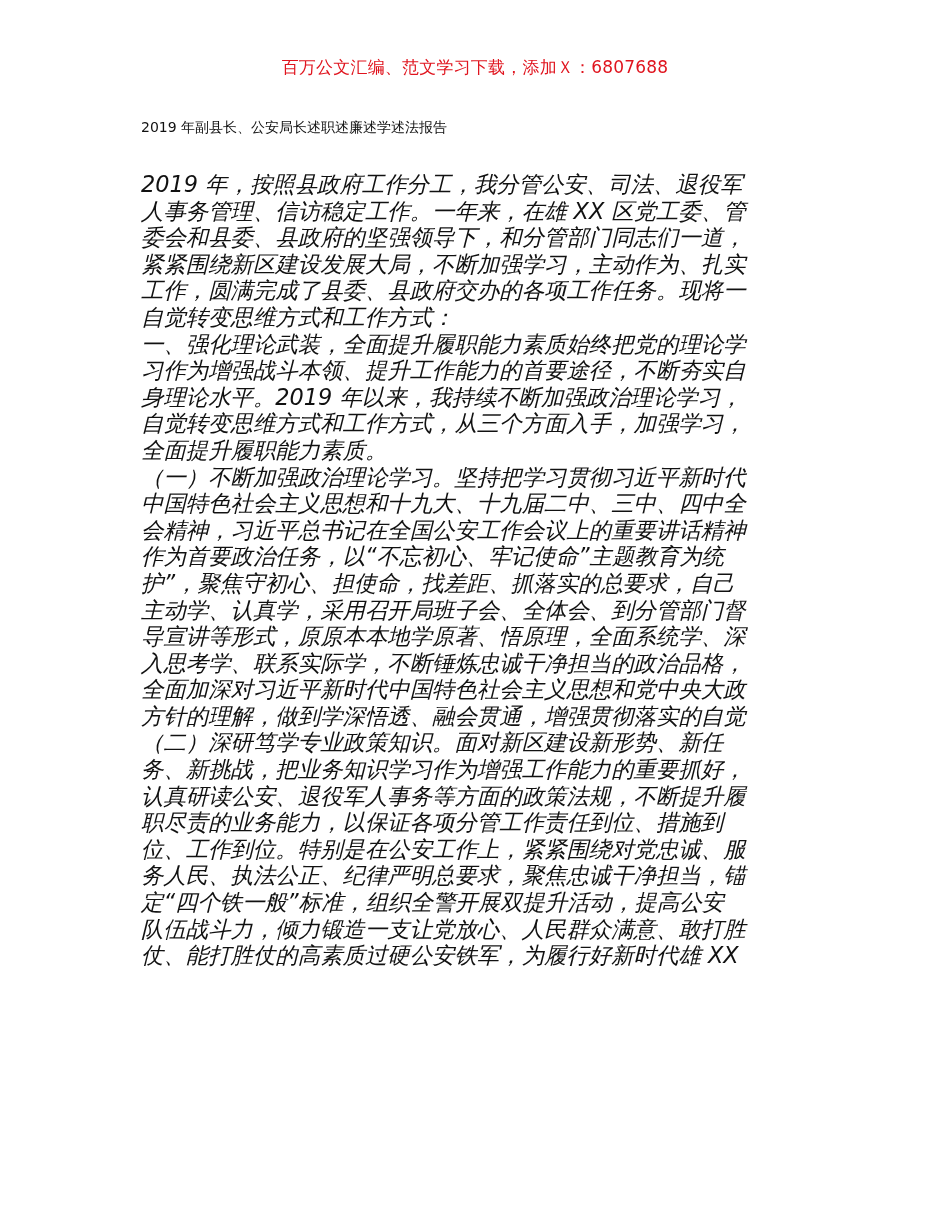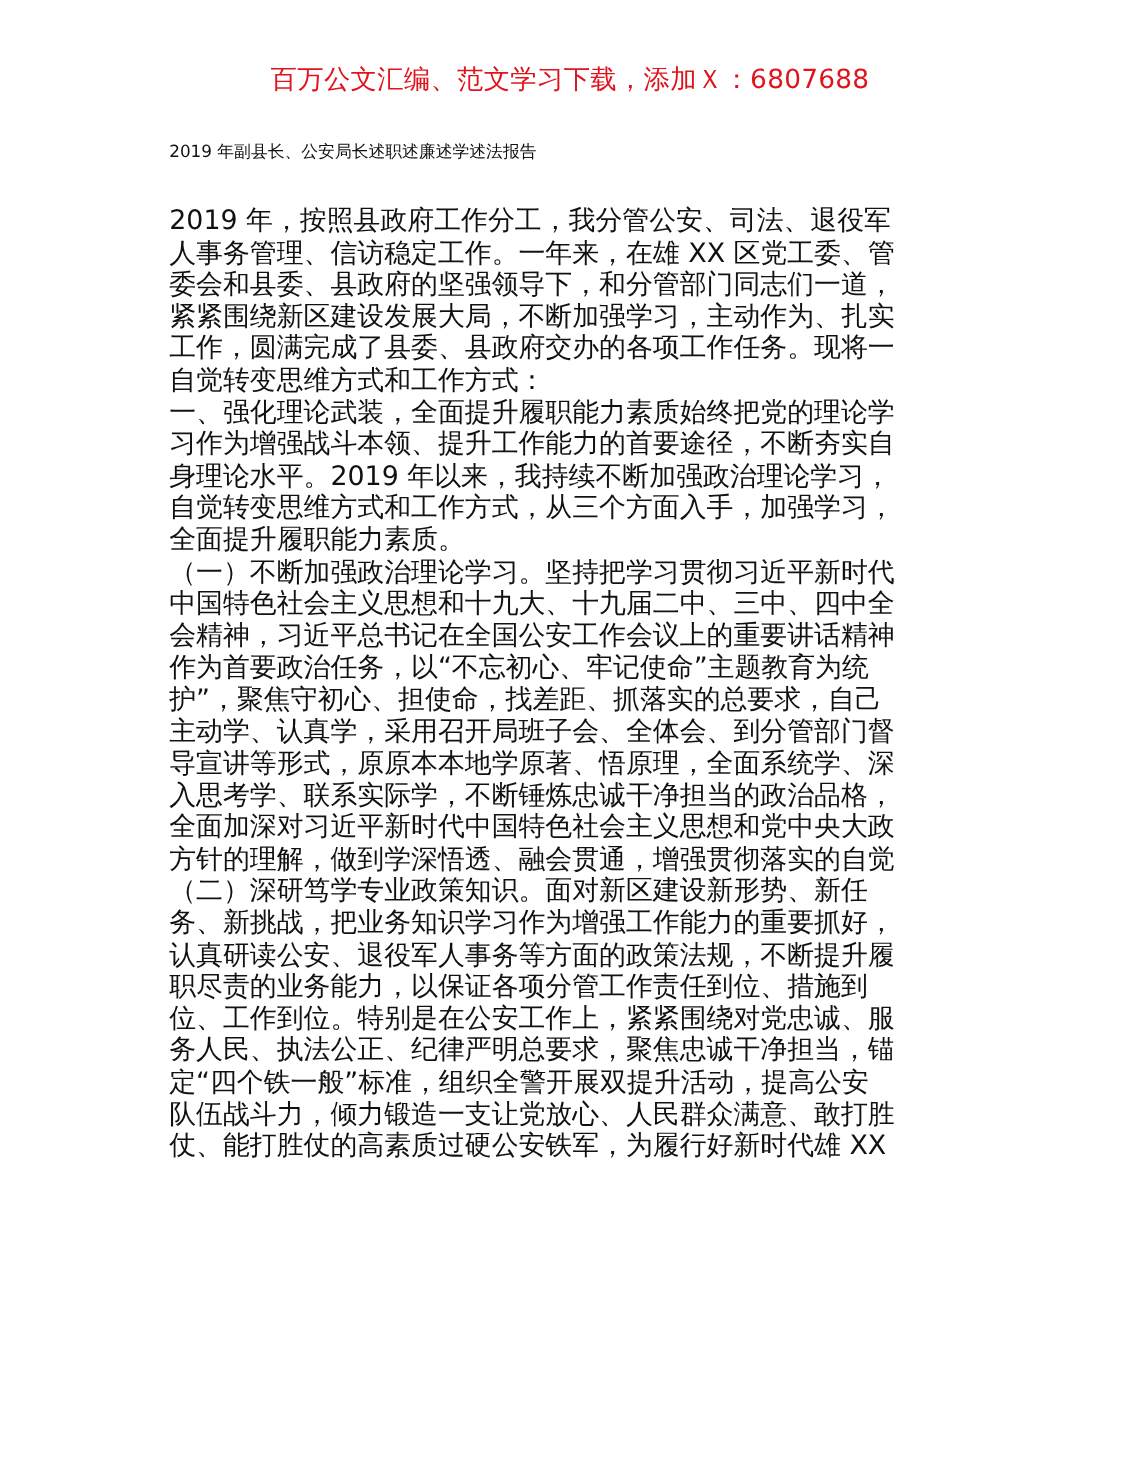--- a/index.html
+++ b/index.html
@@ -1,23 +1,23 @@
 <!DOCTYPE html>
 <html><head>
   <meta charset="utf-8">
   <style>
     html, body { margin: 0; padding: 0; background: #ffffff; }
     body { width: 950px; height: 1230px; position: relative; overflow: hidden;
            font-family: "DejaVu Sans", "Liberation Sans", sans-serif; color: #111111; }
     .watermark { position: absolute; top: 55px; left: 0; width: 950px; text-align: center;
-                 font-size: 22px; line-height: 24px; letter-spacing: 0.2px; }
+                 font-size: 17px; line-height: 24px; letter-spacing: 0.2px; }
     .title { position: absolute; top: 113px; left: 141px; font-size: 14px; line-height: 28px;
              white-space: nowrap; }
     .body { position: absolute; top: 171px; left: 141px; width: 680px; }
-    .line { font-size: 22.4px; line-height: 26.6px; white-space: nowrap; height: 26.6px; }
+    .line { font-size: 22.4px; line-height: 26.6px; white-space: nowrap; height: 26.6px; font-style: italic; }
   </style>
 </head>
 <body>
 
 <div class="watermark" style="color:#e0141e;">百万公文汇编、范文学习下载，添加Ｘ：6807688</div>
 
 <div class="title">2019 年副县长、公安局长述职述廉述学述法报告</div>
 
 <div class="body" id="doc-body">
     <div class="line">2019 年，按照县政府工作分工，我分管公安、司法、退役军</div>

